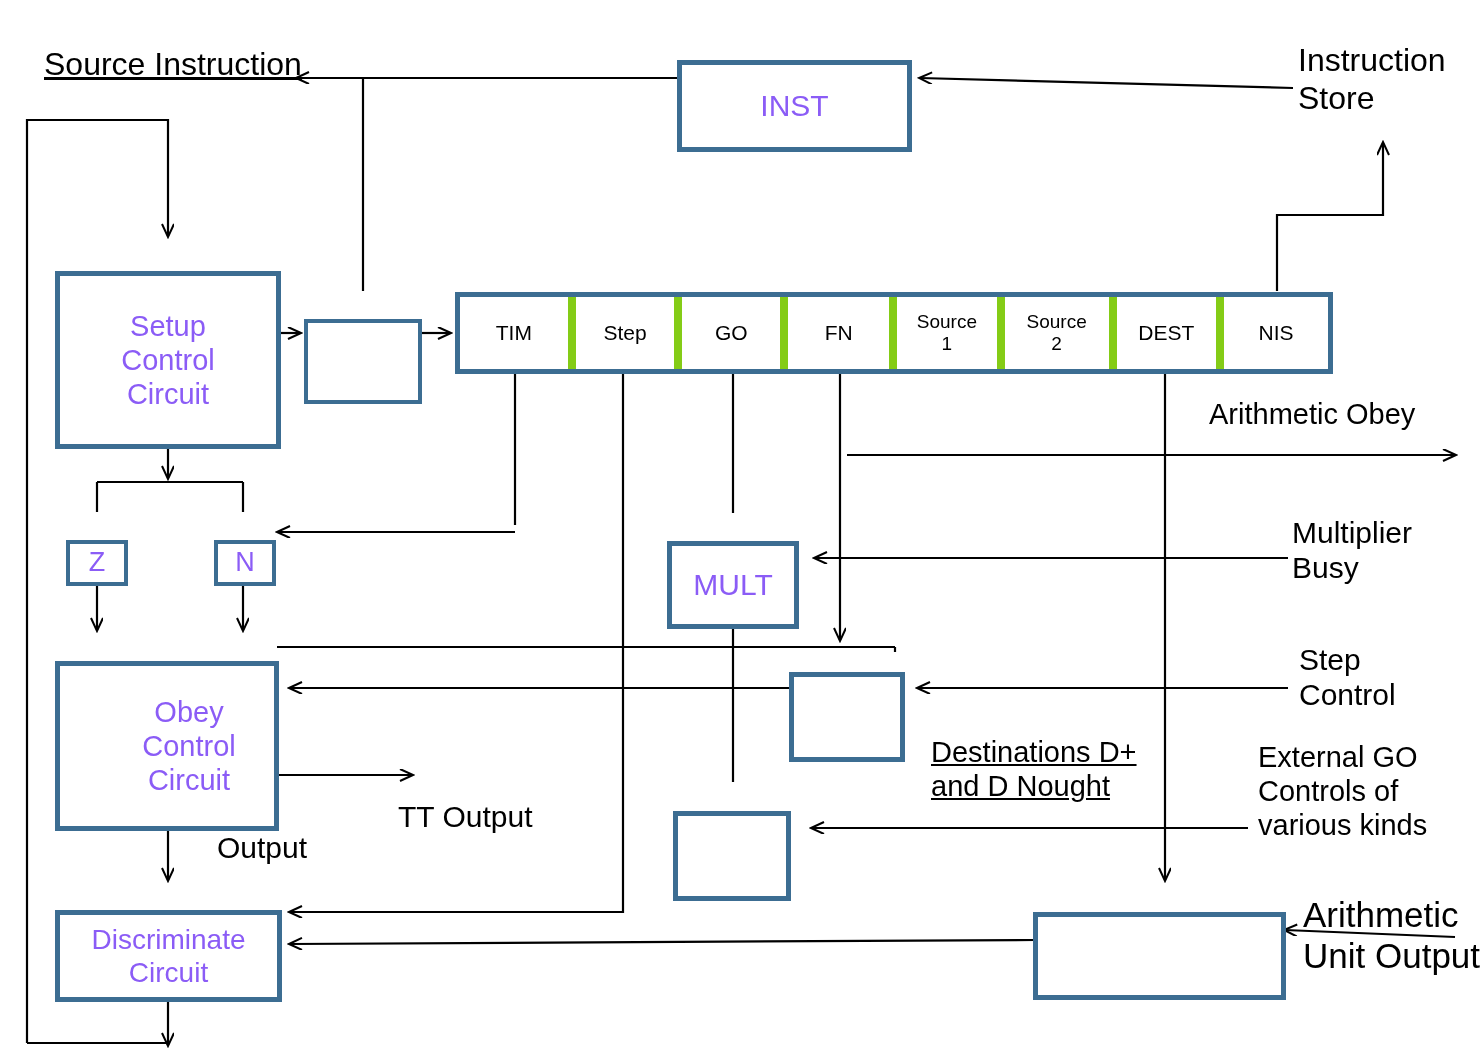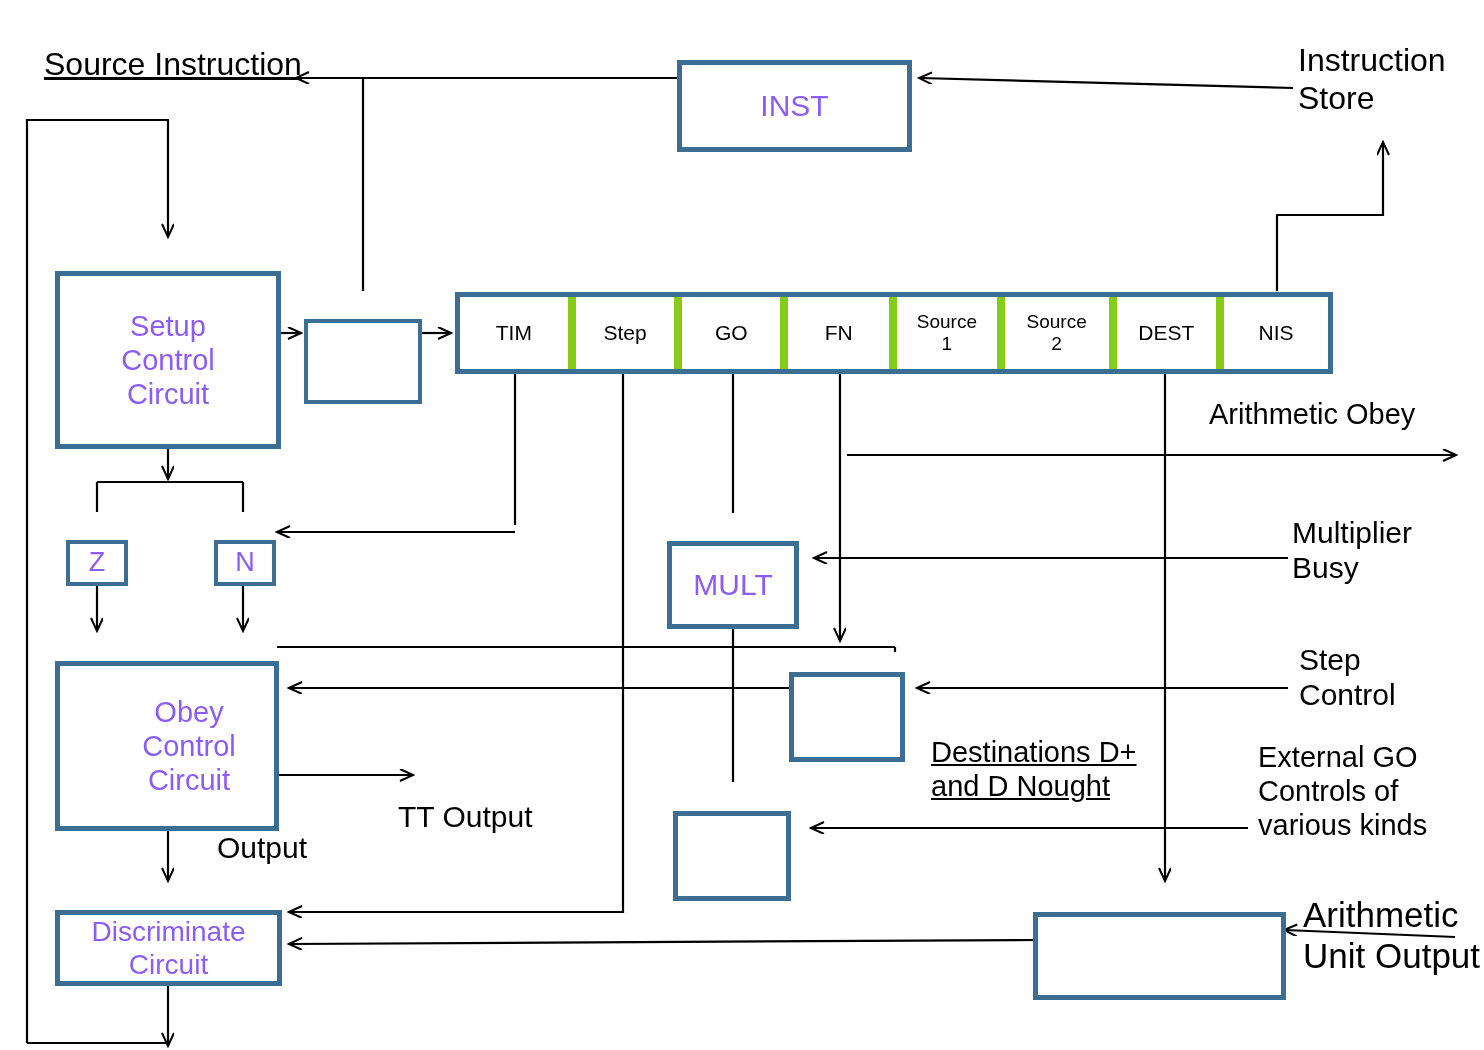--- a/index.html
+++ b/index.html
@@ -190,21 +190,21 @@
   </div>
 
   <div class="box" style="left:789px; top:644px; width:116px; height:90px;">
     <span></span>
   </div>
 
   <div class="box" style="left:673px; top:783px; width:118px; height:90px;">
     <span></span>
   </div>
 
-  <div class="box" style="left:55px; top:882px; width:227px; height:76px; font-size:28px; white-space:pre-line;">
+  <div class="box" style="left:55px; top:882px; width:227px; height:92px; font-size:28px; white-space:pre-line;">
     <span>Discriminate
 Circuit</span>
   </div>
 
   <div class="box" style="left:1033px; top:884px; width:253px; height:88px;">
     <span></span>
   </div>
 
   <div class="label" style="left:44px; top:46px; font-size:32px;text-decoration:underline;">Source Instruction</div>
 

